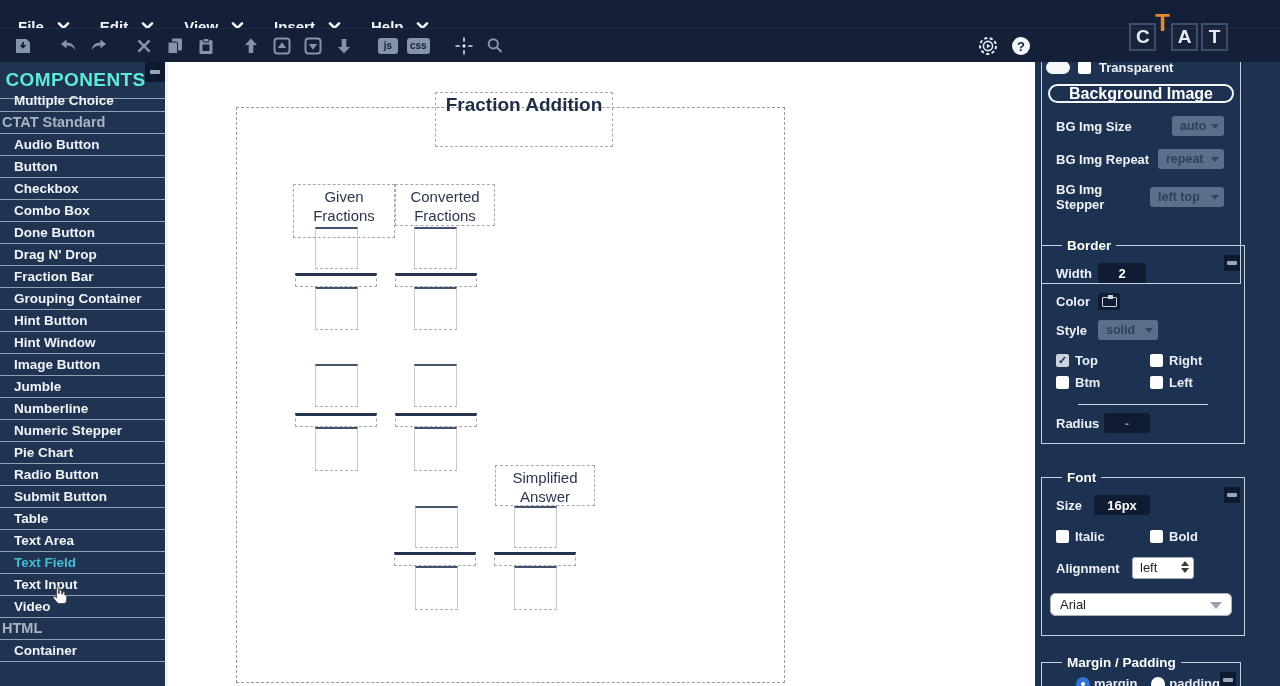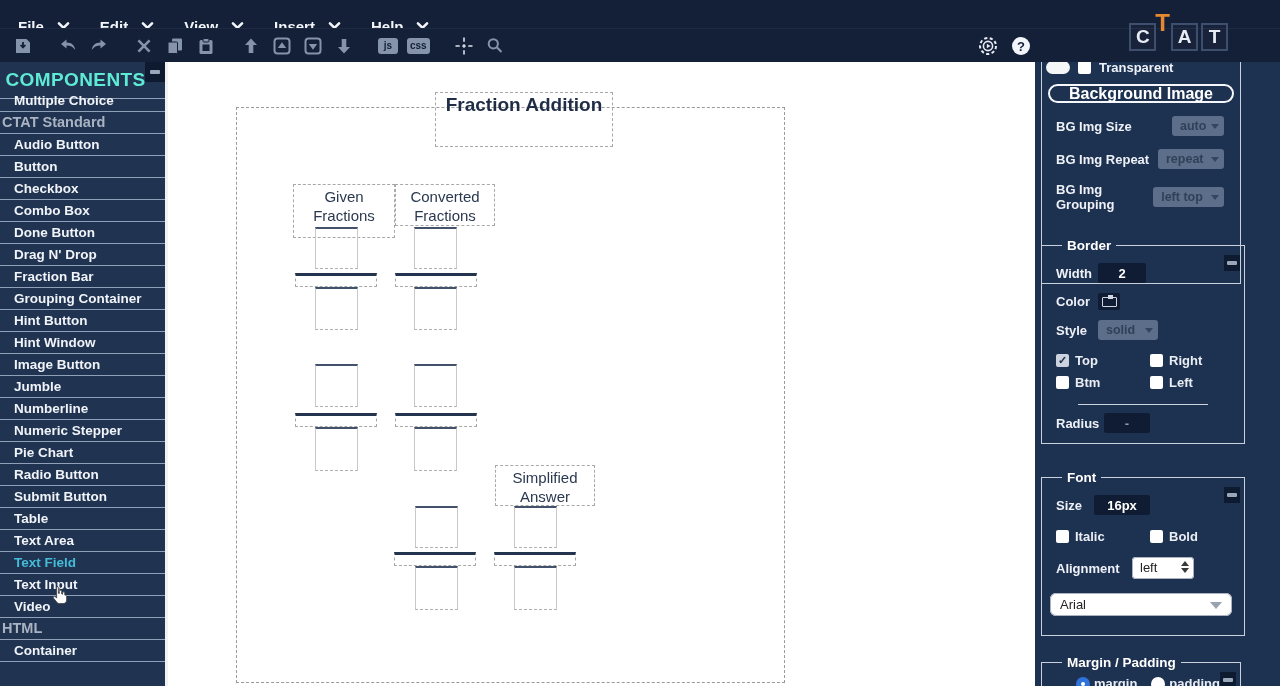--- a/index.html
+++ b/index.html
@@ -318,21 +318,21 @@
     <div>
         <div class="prow">
           <span class="lblb">BG Img Size</span>
           <div class="dropdown" style="width: 52px;"><span>auto</span><span class="caret"></span></div>
         </div>
         <div class="prow">
           <span class="lblb">BG Img Repeat</span>
           <div class="dropdown" style="width: 66px;"><span>repeat</span><span class="caret"></span></div>
         </div>
         <div class="prow">
-          <span class="lblb">BG Img Grouping</span>
+          <span class="lblb">BG Img Stepper</span>
           <div class="dropdown" style="width: 76px;"><span>left top</span><span class="caret"></span></div>
         </div>
       </div>
   </div>
 
   <fieldset class="sect border-sect">
     <legend>Border</legend>
     <span class="minus-btn">
         <i></i>
       </span>

